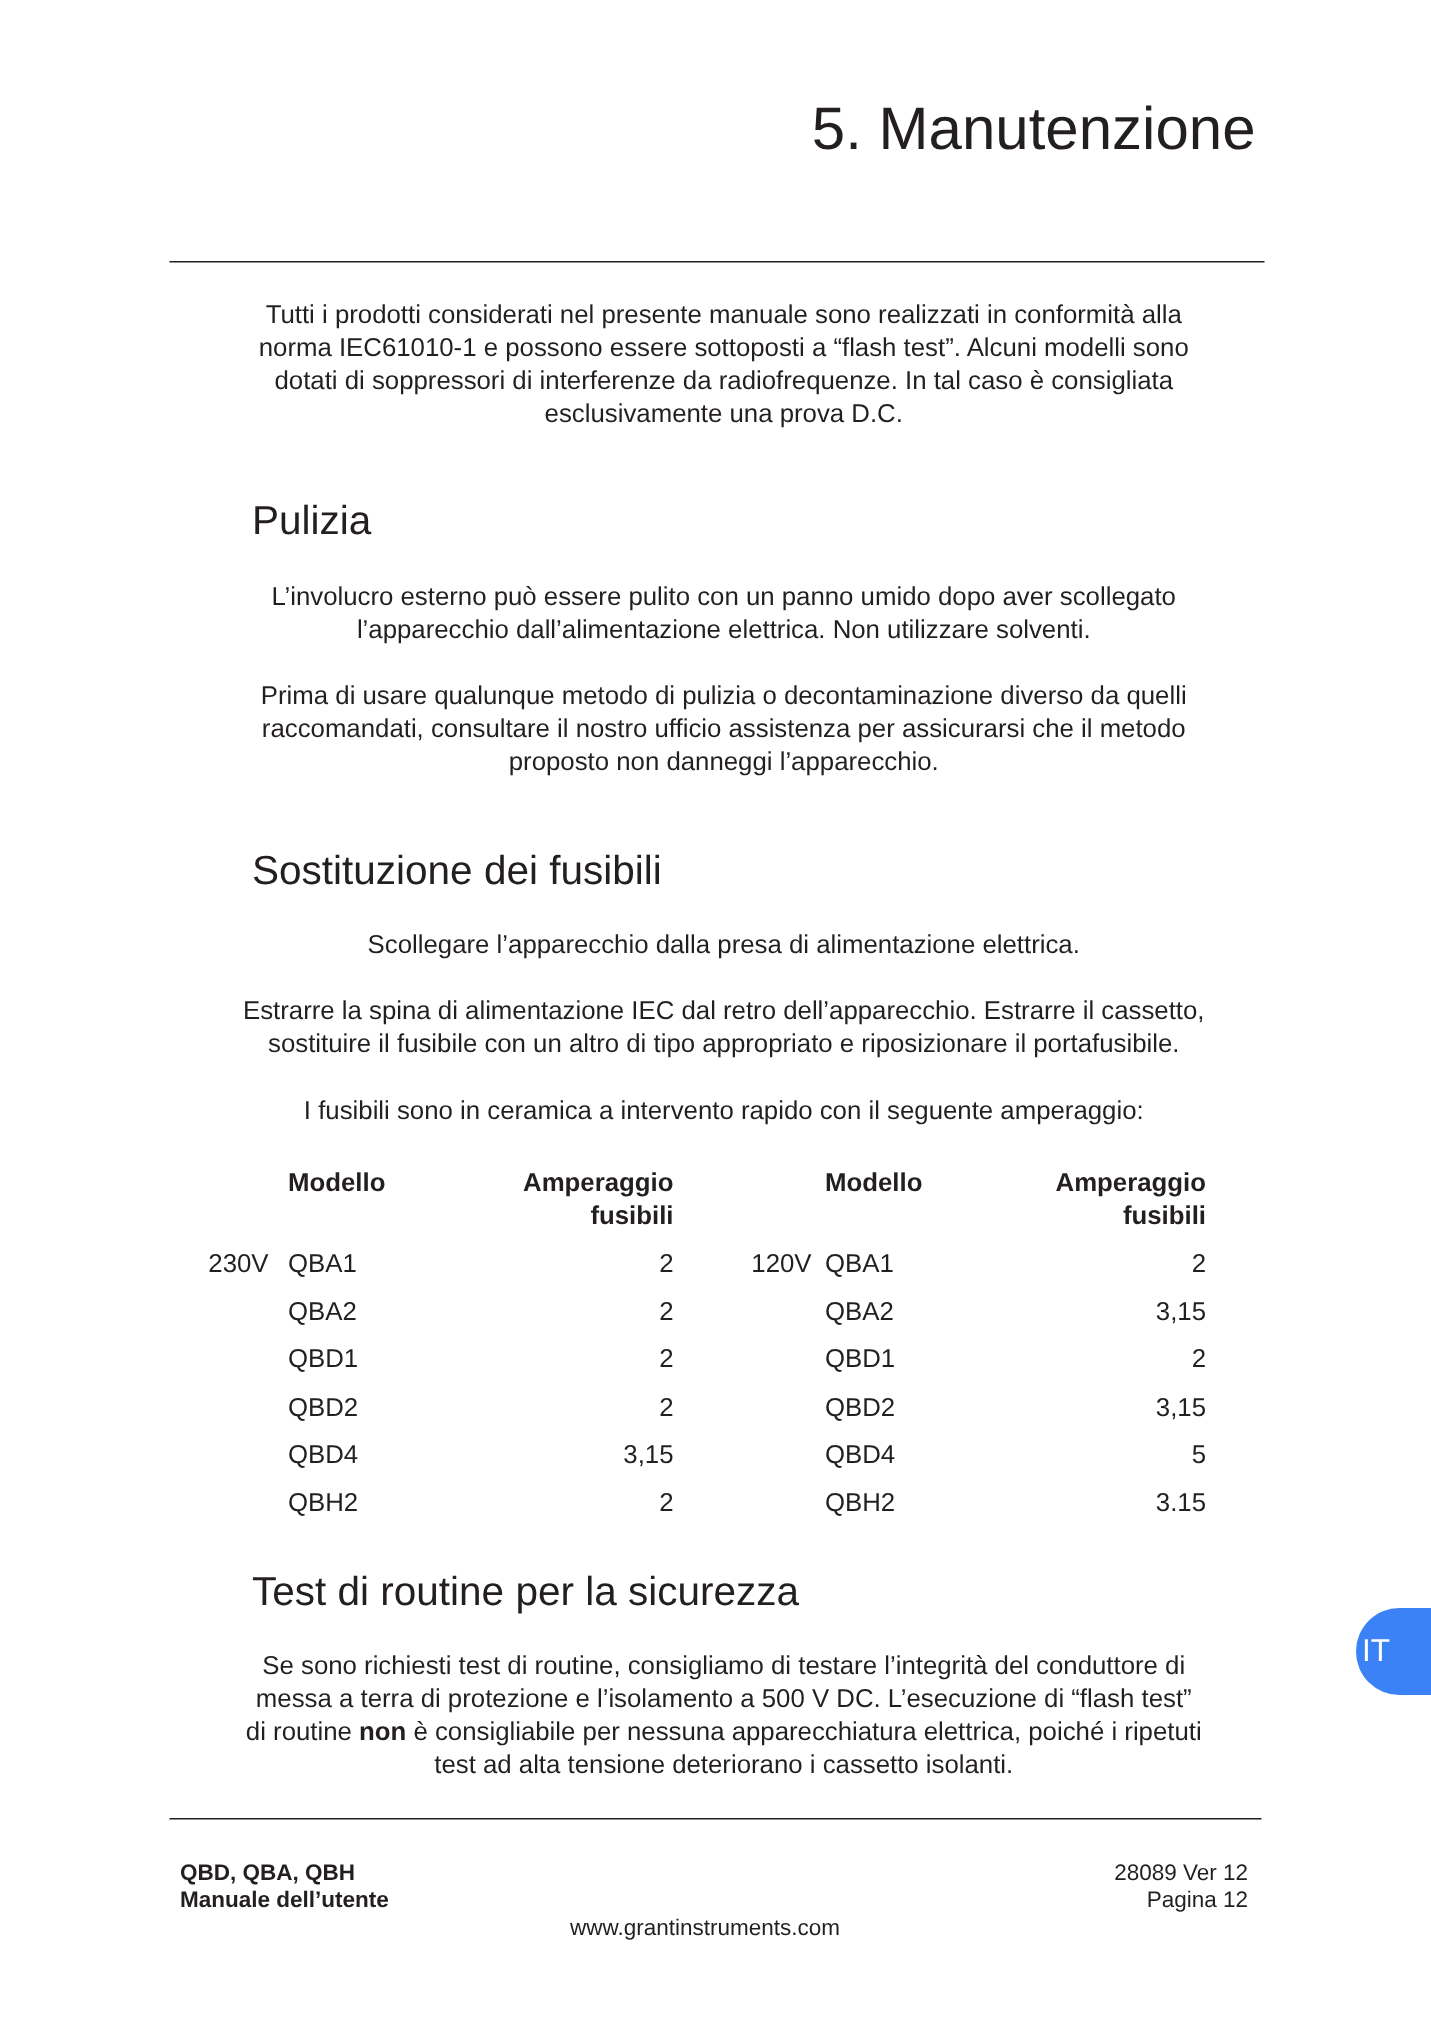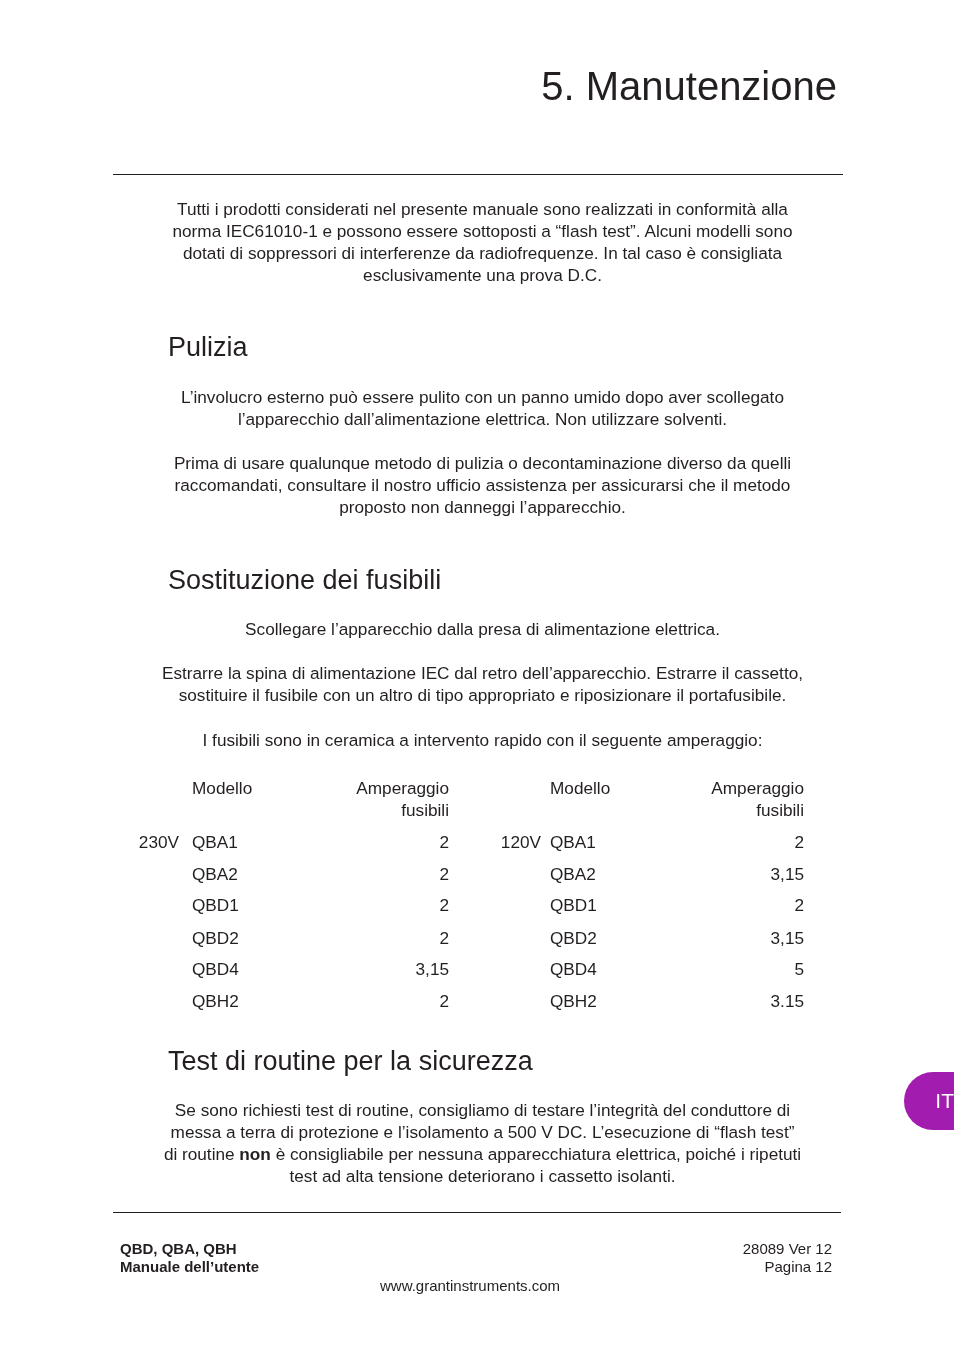--- a/index.html
+++ b/index.html
@@ -6,27 +6,27 @@
   body {
     width: 954px; height: 1351px; background: #ffffff; position: relative;
     font-family: "Liberation Sans", sans-serif; color: #231f20; overflow: hidden;
   }
   .abs { position: absolute; }
   .title { right: 117px; top: 62px; font-size: 40px; line-height: 48px; white-space: nowrap; }
   .rule { height: 1px; background: #231f20; }
   .para { left: 120px; width: 725px; font-size: 17.2px; line-height: 22px; text-align: center; }
   .h2 { left: 120px; font-size: 27px; line-height: 34px; white-space: nowrap; margin-left: 48px; }
   .cell { font-size: 17.2px; line-height: 22px; white-space: nowrap; }
-  .hdr { font-weight: normal; }
+  .hdr { font-weight: bold; }
   .ctr { text-align: right; width: 140px; }
   .rt { text-align: right; width: 80px; }
   .tab-it {
-    right: 0; top: 1072px; width: 50px; height: 58px; background: #a21caf;
+    right: 0; top: 1072px; width: 50px; height: 58px; background: #3b82f6;
     border-radius: 29px 0 0 29px; color: #fff; font-size: 21px; line-height: 58px;
-    padding-left: 4px; box-sizing: border-box; text-align: right;
+    padding-left: 4px; box-sizing: border-box; text-align: left;
   }
   .foot { font-size: 15px; line-height: 18px; white-space: nowrap; }
 </style>
 </head>
 <body>
 
 <div class="abs title">5. Manutenzione</div>
 <div class="abs rule" style="left:113px; top:174px; width:730px;"></div>
 
 <div class="abs para" style="top:198px;">

